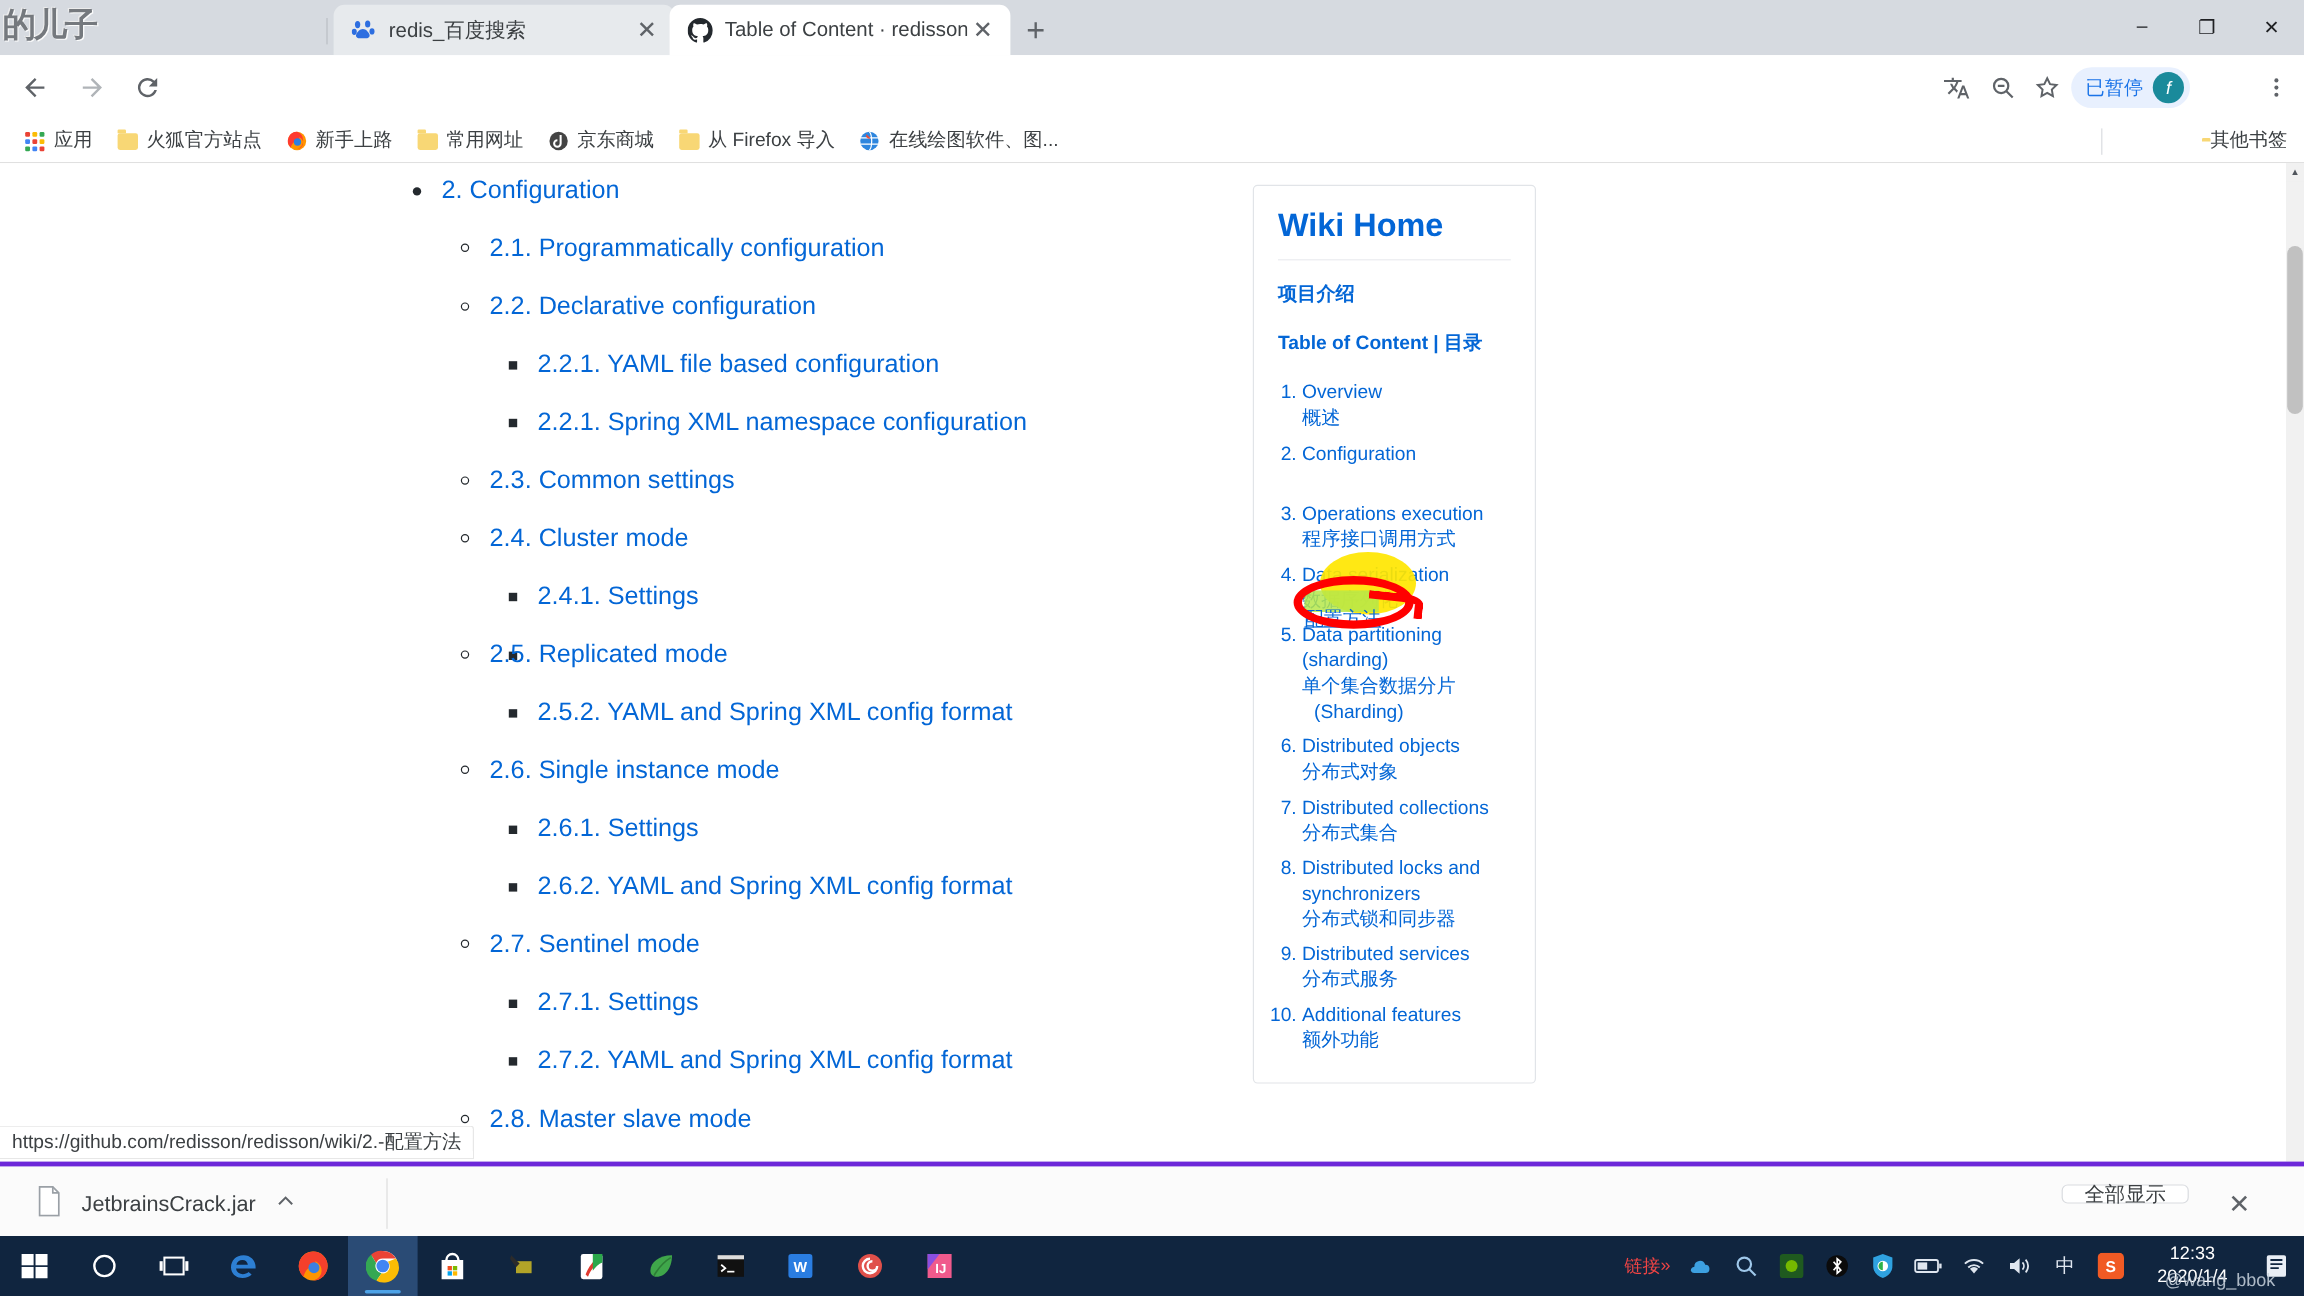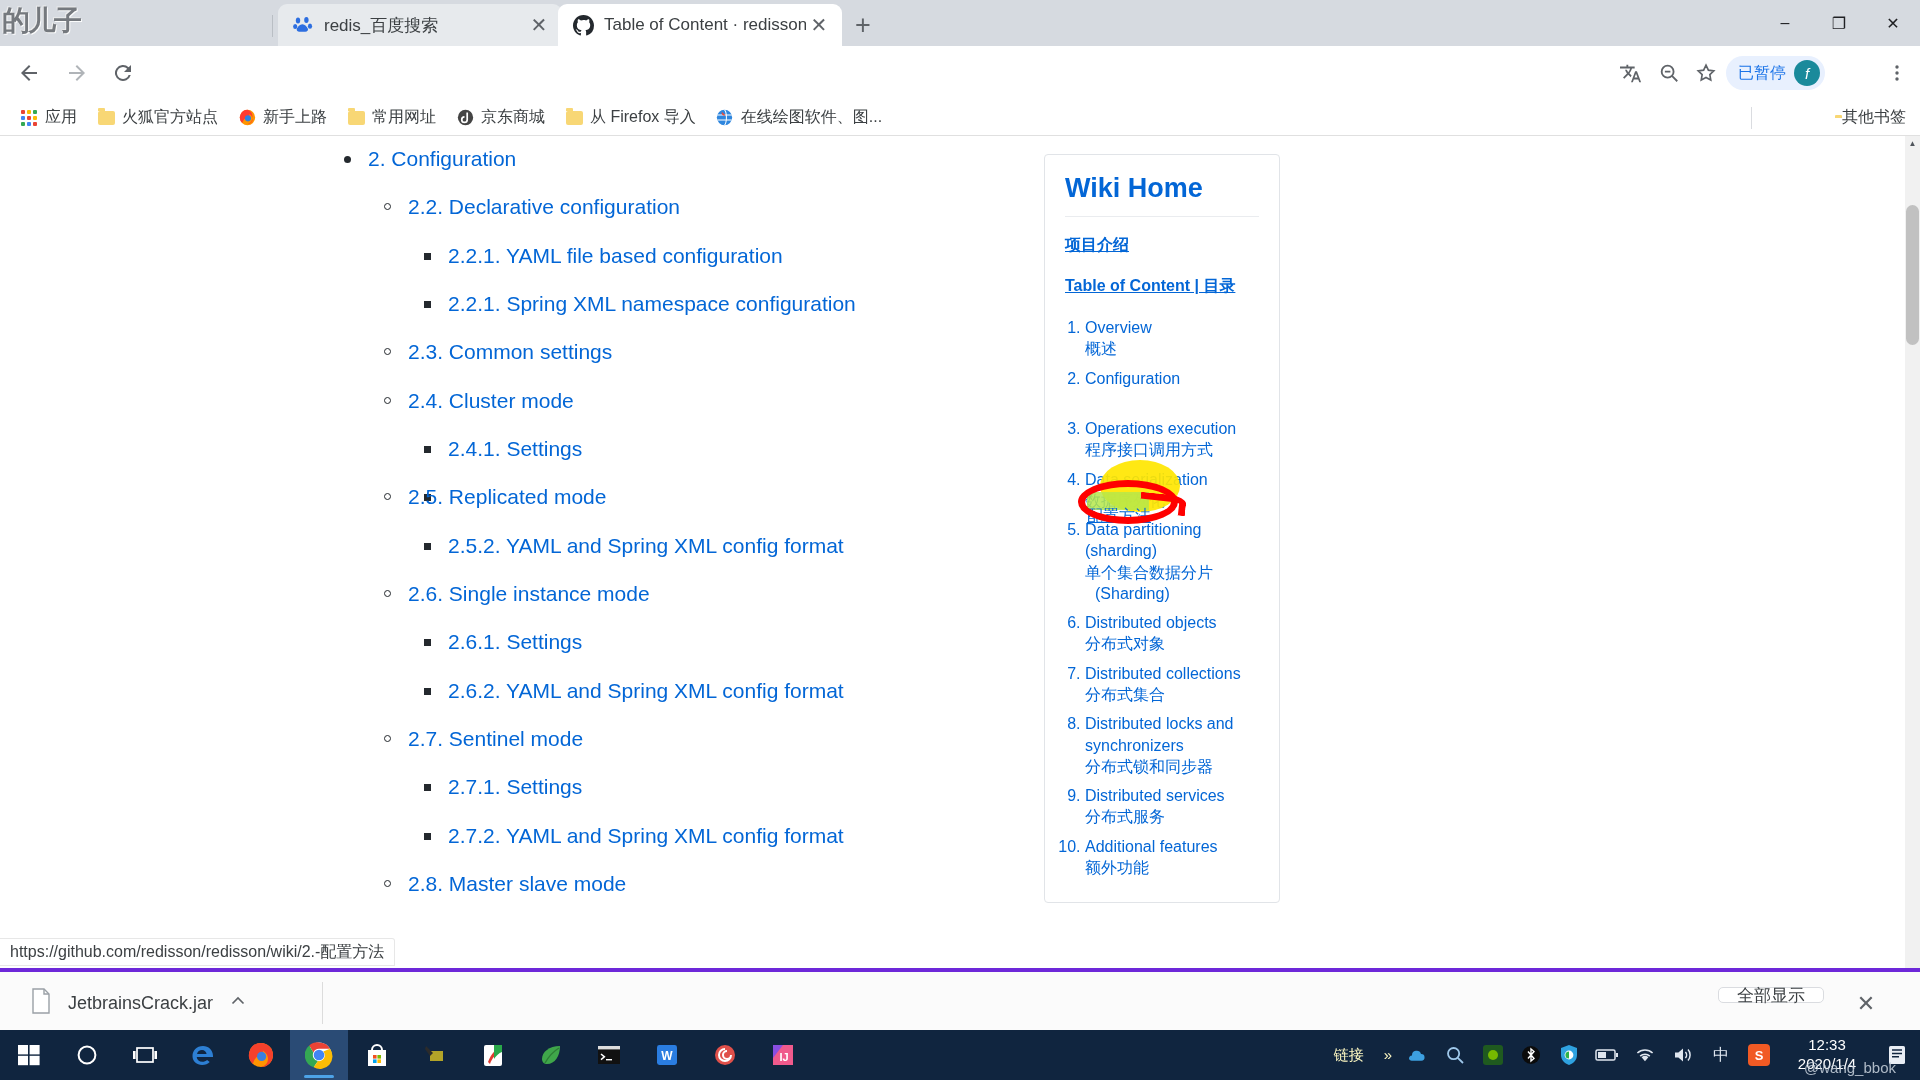--- a/index.html
+++ b/index.html
@@ -100,21 +100,21 @@
   .b-circle{ left:384px; top:10px; width:7px; height:7px; border-radius:50%; border:1.6px solid #24292e; }
   .b-square{ left:424px; top:11px; width:7px; height:7px; background:#24292e; }
 
   
   .wikibox {
     position:absolute; left:1044px; top:18px; width:236px; background:#fff;
     border:1px solid #e1e4e8; border-radius:4px; padding:18px 20px 16px 20px;
   }
   .wikibox h2 { font-size:27px; font-weight:600; color:#0366d6; margin-bottom:12px; }
   .wikibox .rule { height:1px; background:#eaecef; margin:0 0 18px 0; }
-  .wikibox .plink { font-size:16px; font-weight:700; color:#0366d6; display:block; margin-bottom:20px;text-decoration:underline; }
+  .wikibox .plink { font-size:16px; font-weight:700; color:#0366d6; display:block; margin-bottom:20px; }
   .wikibox .plink.zh { font-weight:700; }
   .wikibox ol { margin:0 0 0 20px; padding:0; }
   .wikibox ol li { font-size:16px; color:#0366d6; line-height:1.33; margin-bottom:8px; }
   .wikibox ol li .en { color:#0366d6; }
   .wikibox ol li .zh { display:block; color:#0366d6; }
   .wikibox ol li .sub { display:block; color:#0366d6; padding-left:10px; }
 
   
   .hl-yellow { position:absolute; left:1100px; top:324px; width:80px; height:52px;
                background:#ffe600; border-radius:50%; opacity:.92; }
@@ -152,21 +152,21 @@
                 display:flex; align-items:center; justify-content:center; font-size:22px; color:#5f6368; }
 
   
   .taskbar { position:absolute; left:0; top:1030px; width:1920px; height:50px; background:#10253f; display:flex; align-items:center; }
   .tb-btn { width:58px; height:50px; display:flex; align-items:center; justify-content:center; position:relative; }
   .tb-btn.active { background:#2a4b75; }
   .tb-btn .run { position:absolute; bottom:2px; left:14px; width:30px; height:3px; background:#4da3e8; border-radius:2px; }
   .tray { position:absolute; right:0; top:0; height:50px; display:flex; align-items:center; gap:12px; padding-right:8px; }
   .tray .ti { width:26px; height:26px; display:flex; align-items:center; justify-content:center; color:#dfe6ef; font-size:16px; }
   .clock { color:#fff; font-size:15px; text-align:center; line-height:1.25; min-width:86px; }
-  .links { color:#fef9c3; font-size:15px; display:flex; align-items:flex-start; gap:20px; }
+  .links { color:#ef4444; font-size:15px; display:flex; align-items:flex-start; gap:0; }
   .wm-tray { position:absolute; right:24px; bottom:4px; font-size:15px; color:#c9d3de; opacity:.85; pointer-events:none; }
   .notifico { width:30px; height:30px; display:flex; align-items:center; justify-content:center; }
 </style>
 </head>
 <body>
 
 <div id="browser">
 
   <div class="tabstrip">
 
@@ -350,20 +350,21 @@
       <span class="bicon"><span class="folder"></span></span>
       <span>其他书签</span>
     </div>
   </div>
 
   <div class="viewport">
 
     <div class="content">
       <ul class="toc">
         <li class="li lvl1"><span class="bullet b-disc"></span><a>2. Configuration</a></li>
+        <li class="li lvl2"><span class="bullet b-circle"></span><a>2.1. Programmatically configuration</a></li>
         <li class="li lvl2"><span class="bullet b-circle"></span><a>2.2. Declarative configuration</a></li>
         <li class="li lvl3"><span class="bullet b-square"></span><a>2.2.1. YAML file based configuration</a></li>
         <li class="li lvl3"><span class="bullet b-square"></span><a>2.2.1. Spring XML namespace configuration</a></li>
         <li class="li lvl2"><span class="bullet b-circle"></span><a>2.3. Common settings</a></li>
         <li class="li lvl2"><span class="bullet b-circle"></span><a>2.4. Cluster mode</a></li>
         <li class="li lvl3"><span class="bullet b-square"></span><a>2.4.1. Settings</a></li>
         <li class="li lvl3"><span class="bullet b-square"></span></li>
         <li class="li lvl2"><span class="bullet b-circle"></span><a>2.5. Replicated mode</a></li>
         <li class="li lvl3"><span class="bullet b-square"></span><a>2.5.2. YAML and Spring XML config format</a></li>
         <li class="li lvl2"><span class="bullet b-circle"></span><a>2.6. Single instance mode</a></li>

